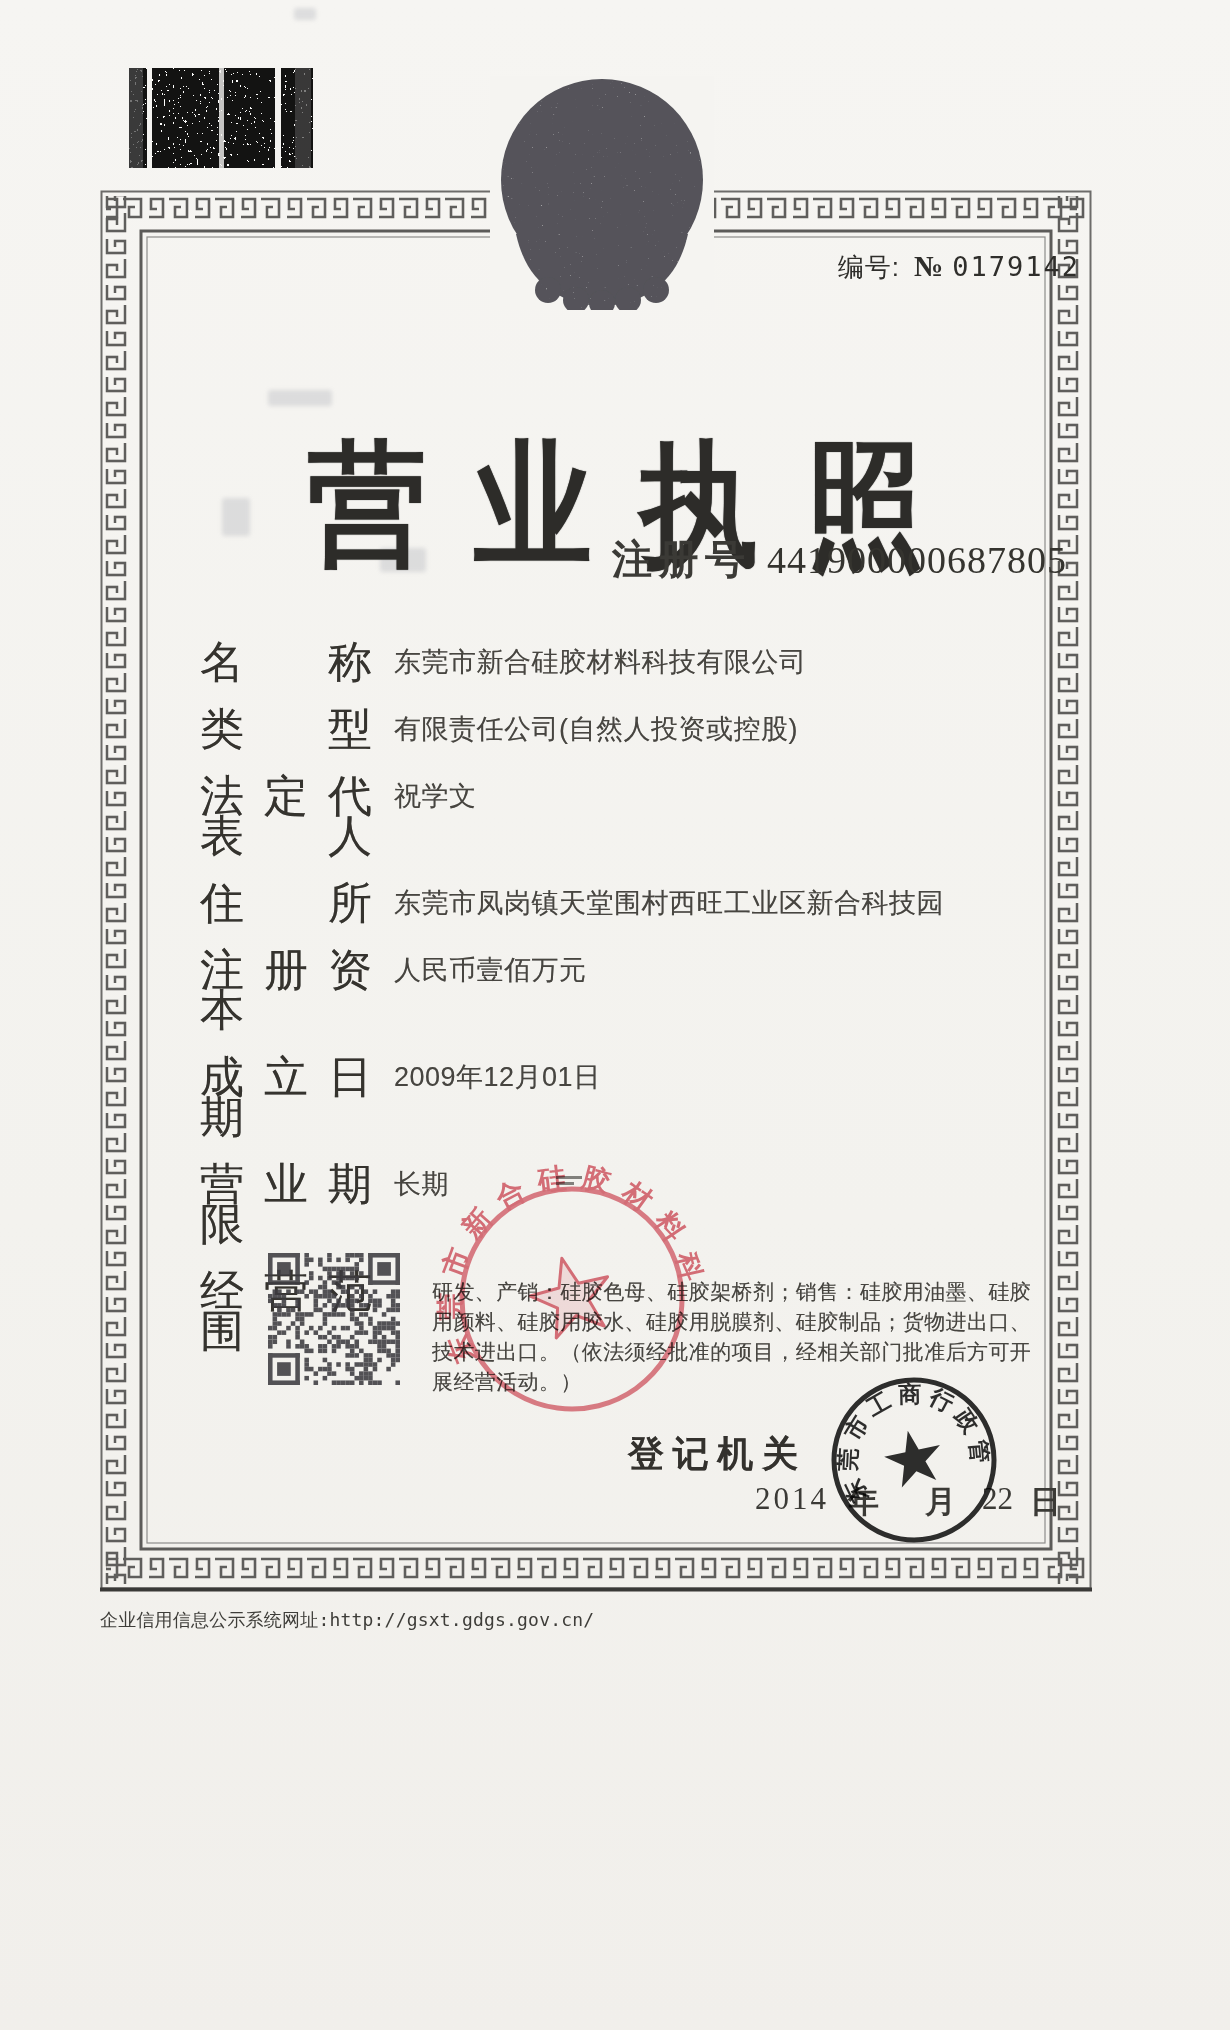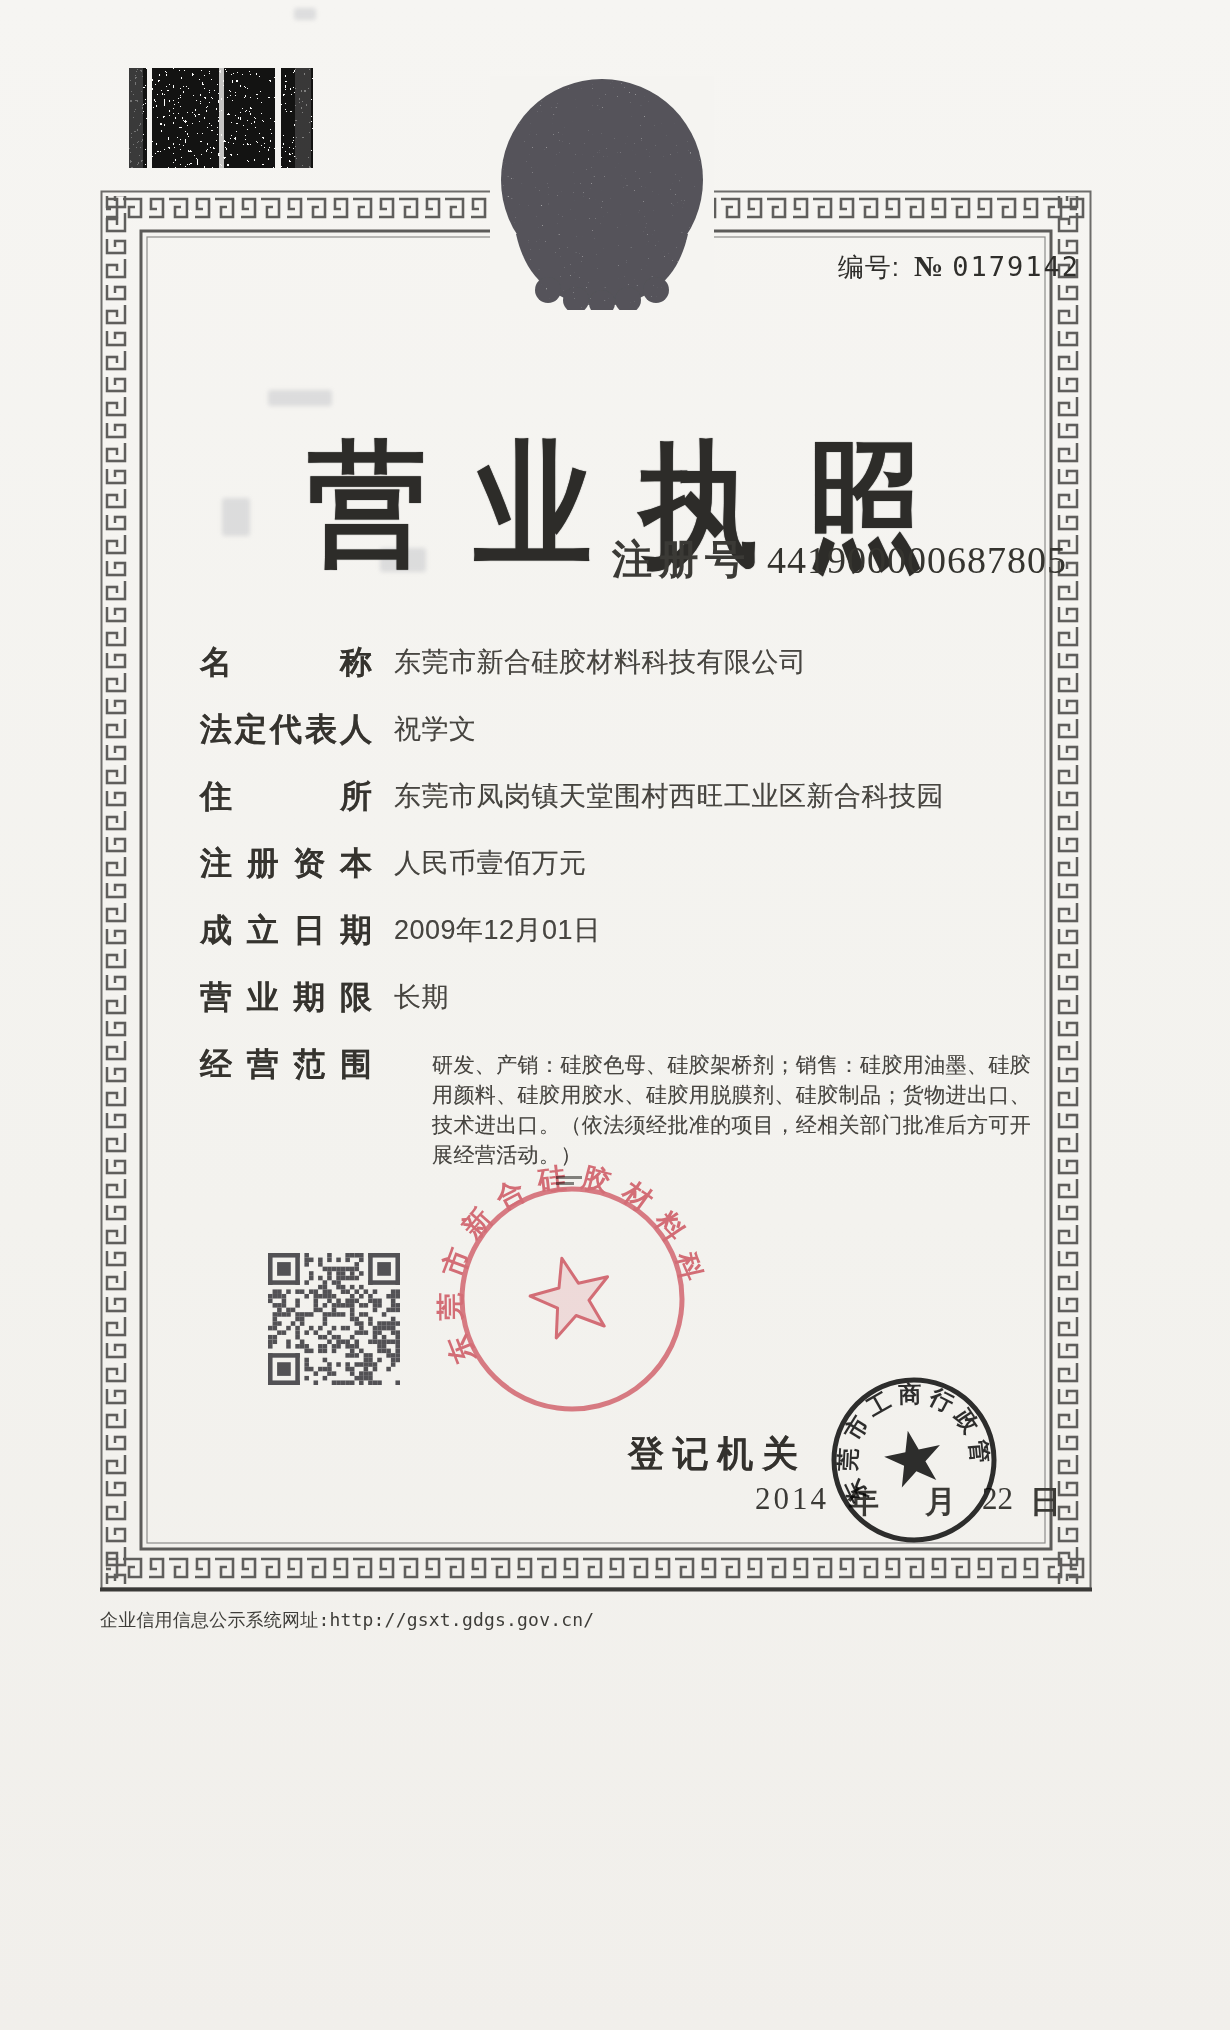--- a/index.html
+++ b/index.html
@@ -25,21 +25,21 @@
   .title{position:absolute;left:100px;top:336px;width:992px;text-align:center;font-size:118px;font-weight:900;color:#2d2c29;letter-spacing:48px;padding-left:44px;transform:scaleY(1.14);transform-origin:top center;text-shadow:0 0 1px rgba(40,40,40,.8);}
 
   
   .regno{position:absolute;left:612px;top:532px;display:flex;align-items:baseline;white-space:nowrap;}
   .regno .lab{width:133px;font-size:40px;font-weight:700;color:#3b3a36;text-align:justify;text-align-last:justify;}
   .regno .num{margin-left:22px;font-family:"Liberation Serif","DejaVu Serif",serif;font-size:38px;letter-spacing:1px;color:#35342f;}
 
   
   .fields{position:absolute;left:200px;top:642px;width:888px;}
   .row{display:flex;align-items:flex-start;margin-bottom:27px;}
-  .row .label{flex:none;width:172px;font-size:32px;font-weight:700;line-height:40px;color:#35332e;text-align:justify;text-align-last:justify;text-shadow:0 0 .6px rgba(40,40,40,.5);}
+  .row .label{flex:none;width:172px;font-size:44px;font-weight:400;line-height:40px;color:#35332e;text-align:justify;text-align-last:justify;text-shadow:0 0 .6px rgba(40,40,40,.5);}
   .row .value{margin-left:22px;font-size:27px;line-height:40px;color:#474540;letter-spacing:.5px;text-shadow:0 0 .5px rgba(60,60,60,.4);}
   .row.scope .value{margin-left:60px;width:614px;font-size:21px;line-height:30px;letter-spacing:.4px;padding-top:6px;}
 
   
   .qr{position:absolute;left:262px;top:1247px;width:144px;height:144px;opacity:.88;}
   .company-seal{position:absolute;left:427px;top:1149px;width:290px;height:290px;mix-blend-mode:multiply;opacity:.85;}
   .registry-label{position:absolute;left:608px;top:1430px;width:170px;font-size:36px;font-weight:700;color:#33312d;text-align:justify;text-align-last:justify;text-shadow:0 0 .6px rgba(40,40,40,.5);margin-left:20px;}
   .date-line{position:absolute;top:1481px;left:0;width:1134px;height:44px;font-size:31px;color:#3b3a36;}
   .date-line span{position:absolute;white-space:nowrap;}
   .dl-year{left:755px;letter-spacing:3px;font-family:"Liberation Serif","DejaVu Serif",serif;}
@@ -136,20 +136,24 @@
 
   <div class="regno">
     <div class="lab">注册号</div>
     <div class="num">441900000687805</div>
   </div>
 
   <div class="fields">
     <div class="row">
       <div class="label">名称</div>
       <div class="value">东莞市新合硅胶材料科技有限公司</div>
+    </div>
+    <div class="row">
+      <div class="label">类型</div>
+      <div class="value">有限责任公司(自然人投资或控股)</div>
     </div>
     <div class="row">
       <div class="label">法定代表人</div>
       <div class="value">祝学文</div>
     </div>
     <div class="row">
       <div class="label">住所</div>
       <div class="value">东莞市凤岗镇天堂围村西旺工业区新合科技园</div>
     </div>
     <div class="row">

